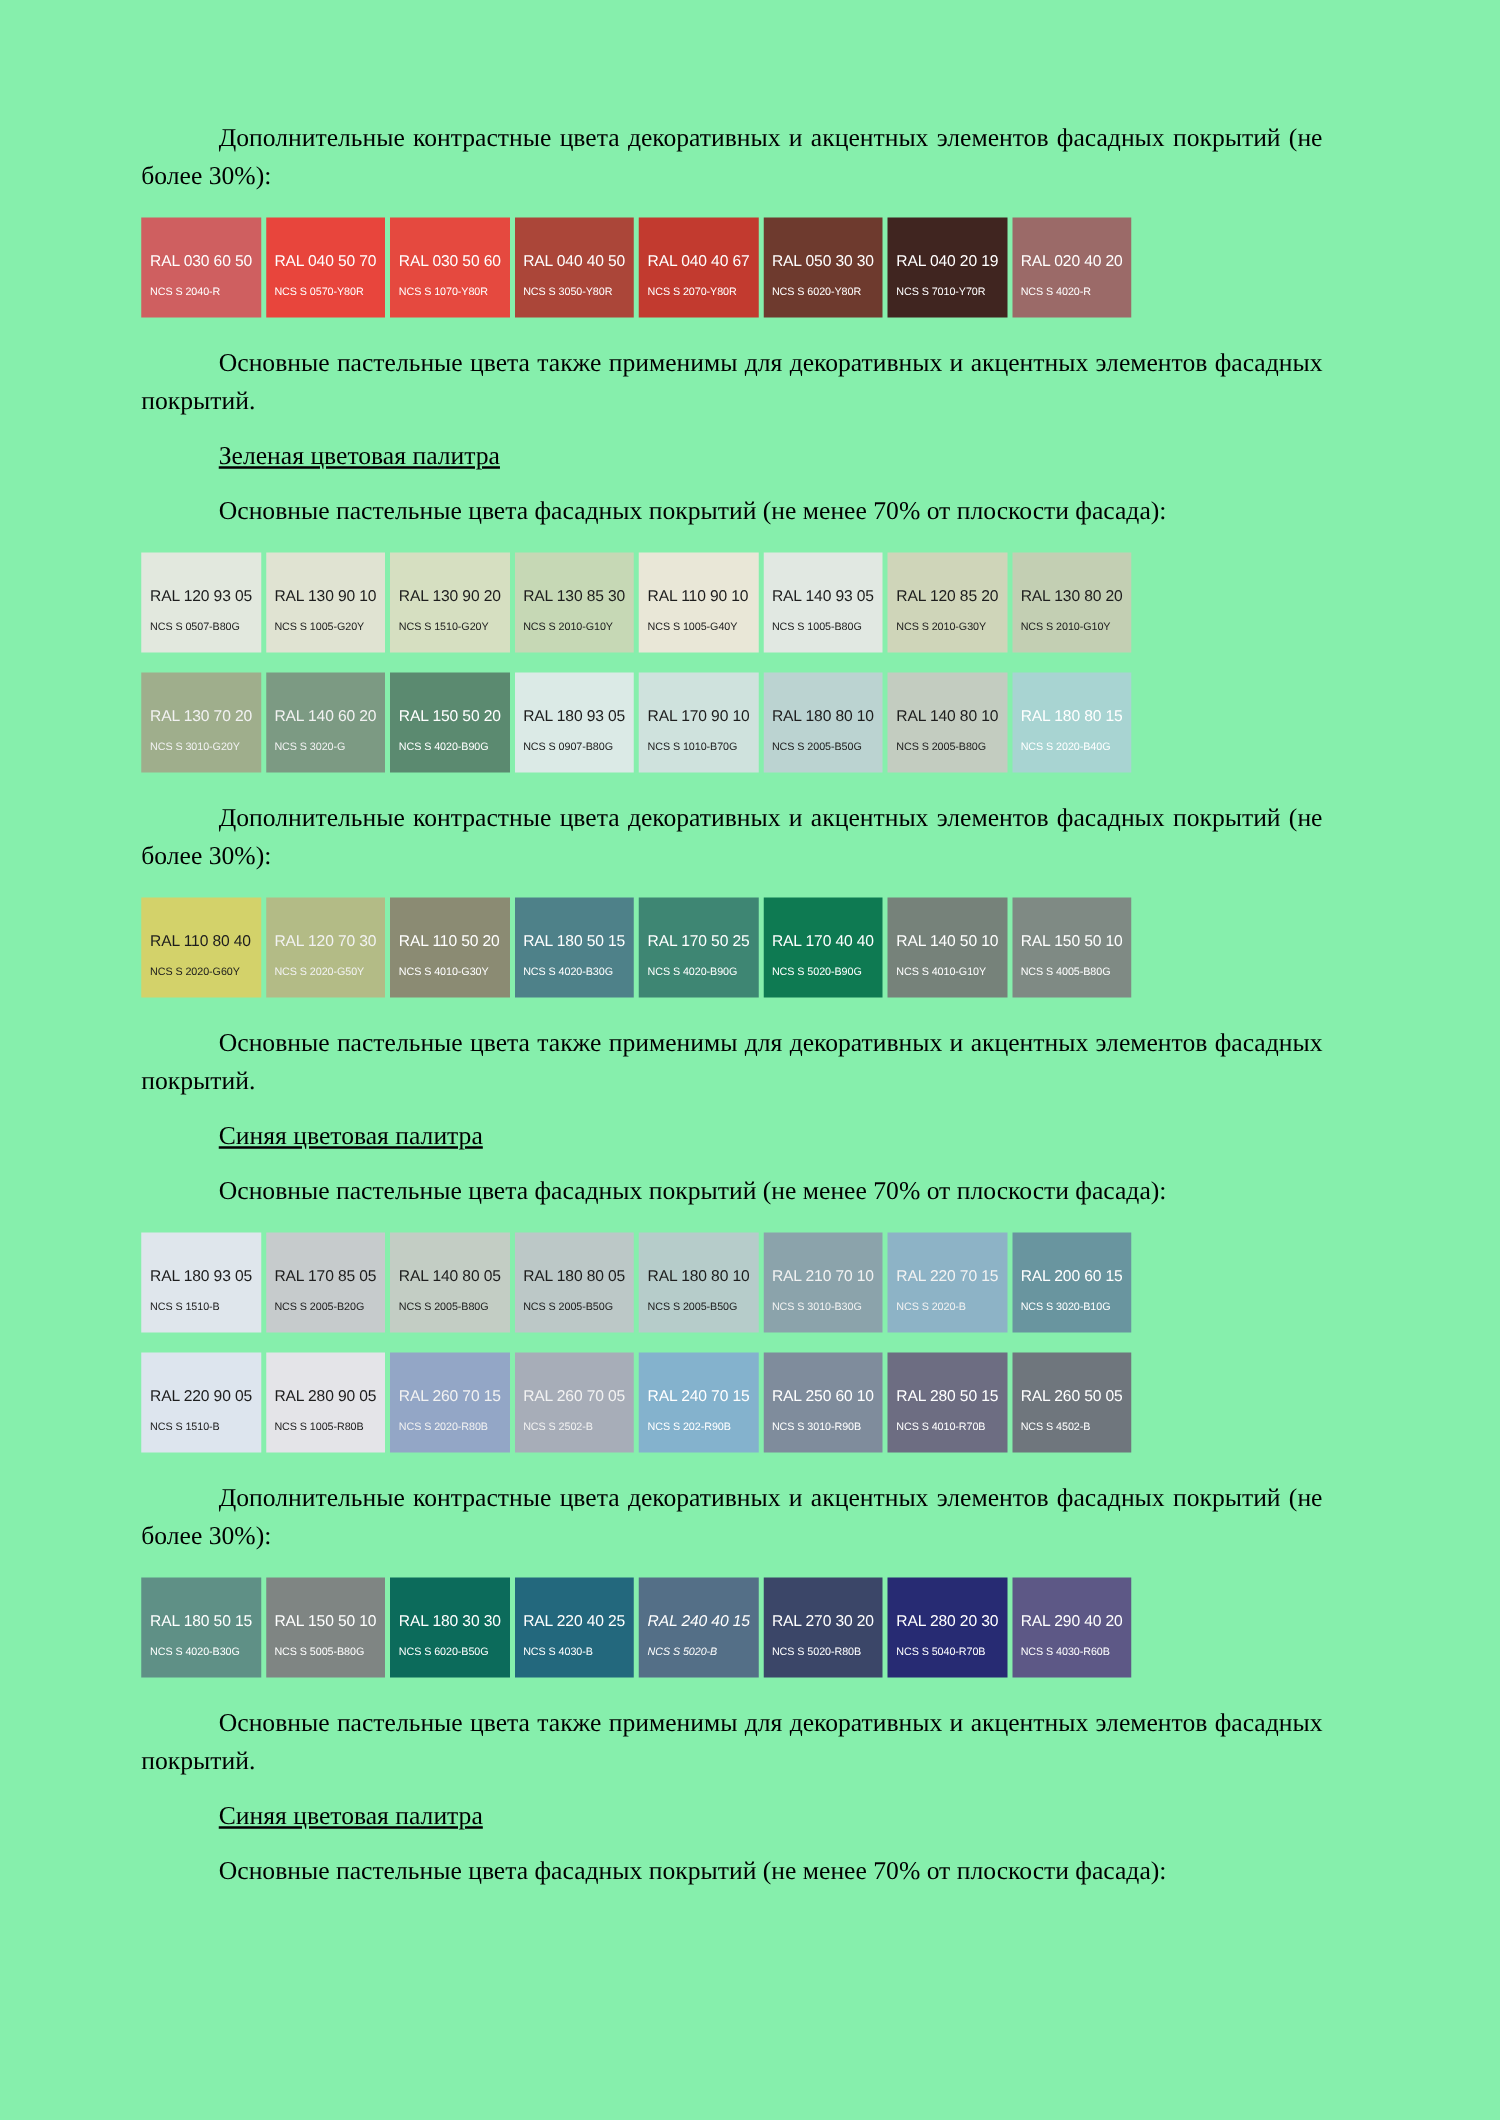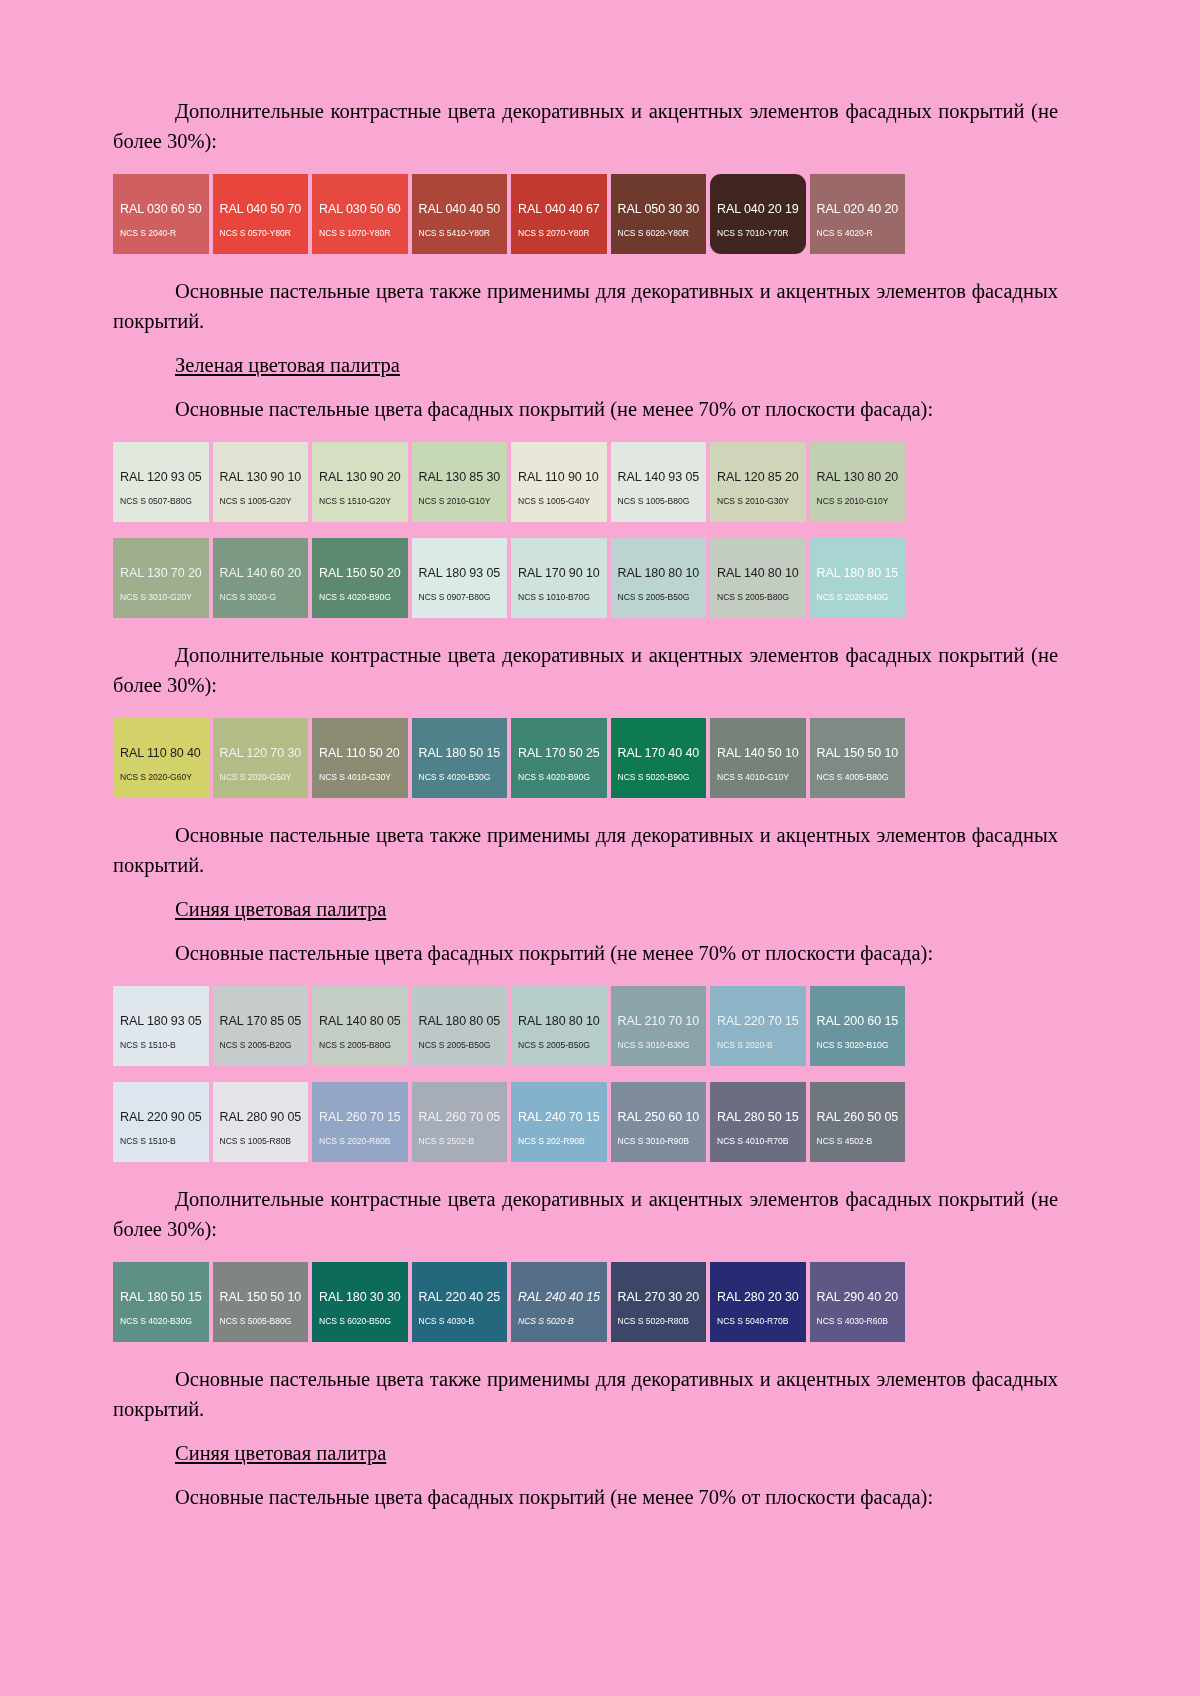--- a/index.html
+++ b/index.html
@@ -4,21 +4,21 @@
 <style>
   html, body {
     margin: 0;
     padding: 0;
     background: #ffffff;
   }
   .page {
     position: relative;
     width: 1200px;
     height: 1696px;
-    background: #f9a8d4;
+    background: #86efac;
     font-family: "Liberation Serif", "DejaVu Serif", serif;
     overflow: hidden;
   }
   .content {
     position: absolute;
     left: 113px;
     top: 96px;
     width: 945px;
   }
   p.para {
@@ -100,31 +100,31 @@
         <div class="swatch" style="background: rgb(232, 69, 60); color: rgb(255, 255, 255);">
           <div class="ral">RAL 040 50 70</div>
           <div class="ncs">NCS S 0570-Y80R</div>
         </div>
         <div class="swatch" style="background: rgb(229, 73, 63); color: rgb(255, 255, 255);">
           <div class="ral">RAL 030 50 60</div>
           <div class="ncs">NCS S 1070-Y80R</div>
         </div>
         <div class="swatch" style="background: rgb(171, 70, 57); color: rgb(255, 255, 255);">
           <div class="ral">RAL 040 40 50</div>
-          <div class="ncs">NCS S 5410-Y80R</div>
+          <div class="ncs">NCS S 3050-Y80R</div>
         </div>
         <div class="swatch" style="background: rgb(194, 58, 47); color: rgb(255, 255, 255);">
           <div class="ral">RAL 040 40 67</div>
           <div class="ncs">NCS S 2070-Y80R</div>
         </div>
         <div class="swatch" style="background: rgb(110, 58, 46); color: rgb(255, 255, 255);">
           <div class="ral">RAL 050 30 30</div>
           <div class="ncs">NCS S 6020-Y80R</div>
         </div>
-        <div class="swatch" style="background: rgb(64, 37, 32); color: rgb(255, 255, 255); border-radius: 11px;">
+        <div class="swatch" style="background: rgb(64, 37, 32); color: rgb(255, 255, 255);">
           <div class="ral">RAL 040 20 19</div>
           <div class="ncs">NCS S 7010-Y70R</div>
         </div>
         <div class="swatch" style="background: rgb(155, 106, 104); color: rgb(255, 255, 255);">
           <div class="ral">RAL 020 40 20</div>
           <div class="ncs">NCS S 4020-R</div>
         </div>
       </div>
     <div class="spacer-lg"></div>
 

